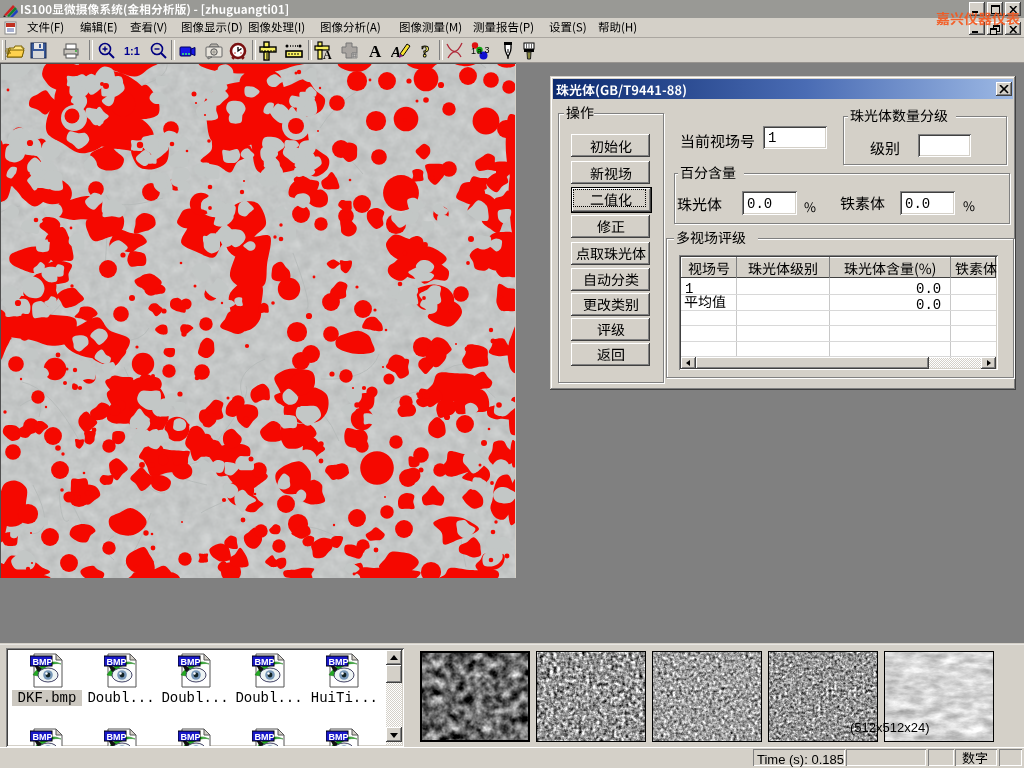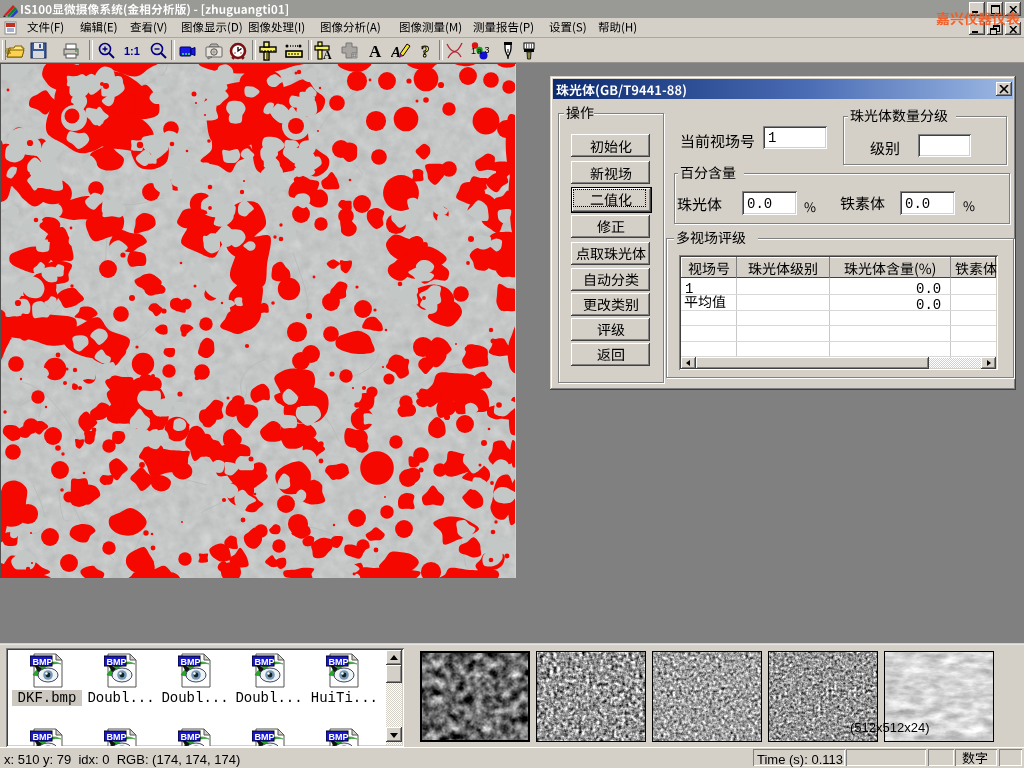--- a/index.html
+++ b/index.html
@@ -1006,23 +1006,22 @@
         <feComponentTransfer>
           <feFuncR type="linear" slope="0.86" intercept="0.416"></feFuncR>
           <feFuncG type="linear" slope="0.86" intercept="0.416"></feFuncG>
           <feFuncB type="linear" slope="0.86" intercept="0.416"></feFuncB>
         </feComponentTransfer>
       </filter>
       <rect width="110" height="91" filter="url(#tx4)"></rect>
       <rect x="0.5" y="0.5" width="109" height="90" fill="none" stroke="#000" stroke-width="1"></rect>
     </svg>
 <div style="position:absolute;left:0px;top:747px;width:1024px;height:21px;background:#d4d0c8;border-top:1px solid #fff"></div>
-<div style="position:absolute;left:4px;top:752px;font:13px 'Liberation Sans',sans-serif">x: 510 y: 79&nbsp;&nbsp;idx: 0&nbsp;&nbsp;RGB: (174, 174, 174)</div>
 <div style="position:absolute;left:753px;top:749px;width:92px;height:17px;box-shadow:inset 1px 1px 0 #808080,inset -1px -1px 0 #fff"></div>
-<div style="position:absolute;left:757px;top:752px;font:13px 'Liberation Sans',sans-serif">Time (s): 0.113</div>
+<div style="position:absolute;left:757px;top:752px;font:13px 'Liberation Sans',sans-serif">Time (s): 0.185</div>
 <div style="position:absolute;left:846px;top:749px;width:80px;height:17px;box-shadow:inset 1px 1px 0 #808080,inset -1px -1px 0 #fff"></div>
 <div style="position:absolute;left:850px;top:720px;font:13px 'Liberation Sans',sans-serif">(512x512x24)</div>
 <div style="position:absolute;left:928px;top:749px;width:26px;height:17px;box-shadow:inset 1px 1px 0 #808080,inset -1px -1px 0 #fff"></div>
 <div style="position:absolute;left:955px;top:749px;width:42px;height:17px;box-shadow:inset 1px 1px 0 #808080,inset -1px -1px 0 #fff"></div>
 <svg style="position:absolute;left:962px;top:750px;overflow:visible" width="28" height="17">
       <path transform="translate(0,13)" d="M5.8 -10.7C5.5 -10.2 5.1 -9.4 4.8 -8.9L5.4 -8.6C5.8 -9.1 6.2 -9.7 6.6 -10.3ZM1.1 -10.3C1.5 -9.8 1.8 -9 1.9 -8.6L2.7 -8.9C2.6 -9.4 2.2 -10.1 1.9 -10.6ZM5.3 -3.4C5 -2.7 4.6 -2.1 4.1 -1.6C3.6 -1.9 3.1 -2.1 2.6 -2.3C2.8 -2.7 3 -3 3.2 -3.4ZM1.4 -2C2.1 -1.7 2.8 -1.4 3.4 -1.1C2.6 -0.5 1.6 -0.1 0.5 0.2C0.7 0.4 0.9 0.7 1 0.9C2.2 0.6 3.3 0.1 4.2 -0.7C4.7 -0.4 5.1 -0.1 5.4 0.1L6 -0.6C5.7 -0.8 5.3 -1 4.9 -1.2C5.6 -2 6.1 -2.9 6.4 -4L5.9 -4.2L5.7 -4.2H3.6L3.9 -4.9L3 -5C2.9 -4.8 2.8 -4.5 2.7 -4.2H0.9V-3.4H2.3C2 -2.9 1.7 -2.4 1.4 -2ZM3.3 -10.9V-8.5H0.7V-7.7H3C2.4 -6.9 1.4 -6 0.5 -5.7C0.7 -5.5 0.9 -5.1 1 -4.9C1.8 -5.3 2.7 -6.1 3.3 -6.8V-5.3H4.3V-7C4.9 -6.6 5.7 -6 6 -5.7L6.5 -6.4C6.2 -6.6 5.1 -7.3 4.4 -7.7H6.9V-8.5H4.3V-10.9ZM8.2 -10.8C7.9 -8.5 7.3 -6.3 6.3 -5C6.5 -4.8 6.8 -4.5 7 -4.4C7.3 -4.9 7.6 -5.4 7.9 -6.1C8.2 -4.8 8.5 -3.6 9 -2.6C8.3 -1.4 7.3 -0.4 5.9 0.3C6 0.5 6.3 0.9 6.4 1.1C7.7 0.4 8.7 -0.5 9.5 -1.7C10.2 -0.6 11 0.3 12 0.9C12.1 0.7 12.4 0.3 12.6 0.2C11.5 -0.4 10.7 -1.4 10 -2.6C10.7 -3.9 11.2 -5.5 11.4 -7.5H12.3V-8.4H8.6C8.8 -9.1 9 -9.9 9.1 -10.7ZM10.5 -7.5C10.3 -6 10 -4.7 9.5 -3.6C9 -4.8 8.7 -6.1 8.4 -7.5ZM19 -4.7V-3.9H13.9V-3H19V-0.2C19 0 18.9 0.1 18.7 0.1C18.4 0.1 17.6 0.1 16.7 0.1C16.9 0.3 17.1 0.8 17.1 1C18.3 1 18.9 1 19.4 0.9C19.9 0.7 20 0.4 20 -0.2V-3H25.1V-3.9H20V-4.4C21.2 -5 22.3 -5.9 23.1 -6.7L22.5 -7.2L22.2 -7.2H16V-6.2H21.3C20.6 -5.7 19.7 -5.1 19 -4.7ZM18.5 -10.7C18.8 -10.4 19 -9.9 19.2 -9.6H14V-6.9H15V-8.6H24V-6.9H25V-9.6H20.3C20.1 -10 19.8 -10.6 19.5 -11Z" fill="#000"></path>
     </svg>
 <div style="position:absolute;left:999px;top:749px;width:23px;height:17px;box-shadow:inset 1px 1px 0 #808080,inset -1px -1px 0 #fff"></div>
 </div>
 </body></html>

